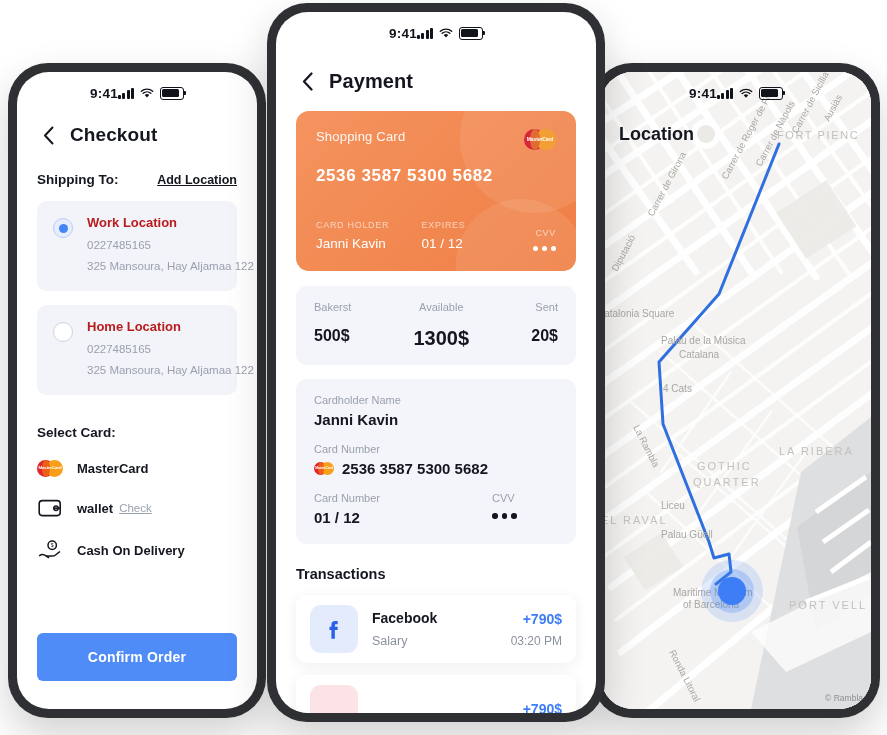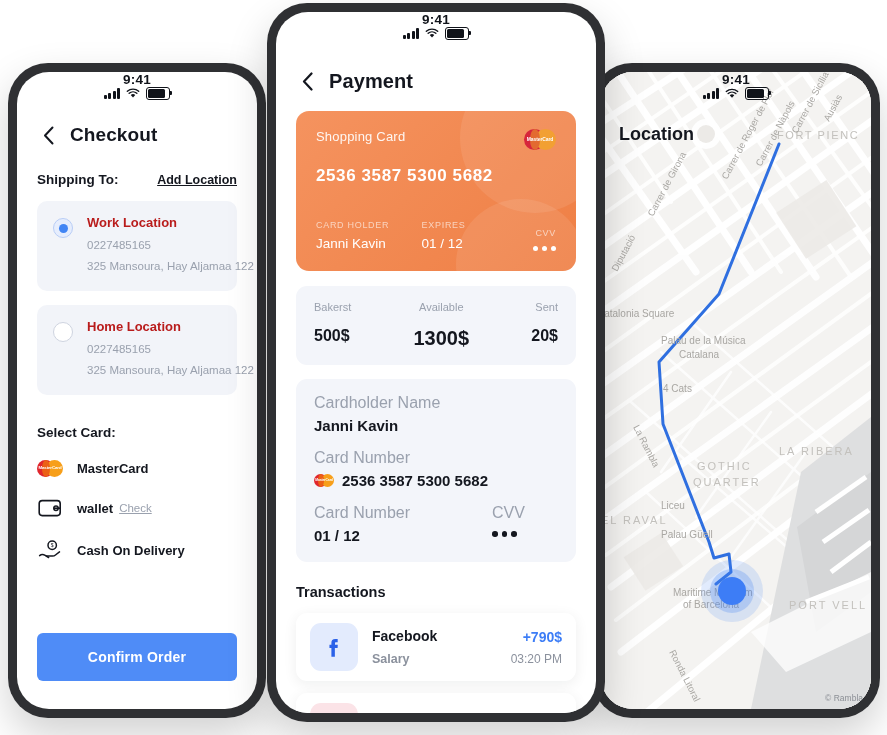--- a/index.html
+++ b/index.html
@@ -29,22 +29,22 @@
     position:relative;
   }
 
   
   #phone-left   {left:8px;  top:63px;  width:258px; height:655px; z-index:1;}
   #phone-right  {left:592px;top:63px;  width:288px; height:655px; z-index:1;}
   #phone-center {left:267px;top:3px;   width:338px; height:719px; z-index:5;}
 
   
   .statusbar{
-    height:42px;display:flex;align-items:center;justify-content:flex-start;
-    padding:0 22px;box-sizing:border-box;flex-direction:column;
+    height:42px;display:flex;align-items:center;justify-content:center;
+    padding:0 22px;box-sizing:border-box;
   }
   .sb-time{font-size:13.5px;font-weight:700;color:#10131a;letter-spacing:.2px;}
   .sb-icons{display:flex;align-items:center;gap:6px;}
   .bars{display:flex;align-items:flex-end;gap:1.6px;height:11px;}
   .bars i{display:block;width:2.8px;background:#10131a;border-radius:1px;}
   .bars i:nth-child(1){height:4px}.bars i:nth-child(2){height:6px}
   .bars i:nth-child(3){height:8.5px}.bars i:nth-child(4){height:11px}
   .wifi{position:relative;width:14px;height:11px;}
   .wifi svg{display:block}
   .batt{width:22px;height:11px;border:1.4px solid #10131a;border-radius:3px;position:relative;}
@@ -113,37 +113,37 @@
     margin-top:15px;background:#f3f5fa;border-radius:11px;padding:15px 18px;
     display:flex;justify-content:space-between;align-items:flex-start;
   }
   .stat{display:flex;flex-direction:column;}
   .stat.c{align-items:center}.stat.r{align-items:flex-end}
   .stat-lab{font-size:11px;color:#9aa1ae;}
   .stat-val{font-size:16px;font-weight:700;color:#14171f;margin-top:14px;}
   .stat-val.big{font-size:20px;}
 
   .detail{margin-top:14px;background:#f3f5fa;border-radius:11px;padding:15px 18px 18px;}
-  .d-lab{font-size:16px;color:#9aa1ae;}
+  .d-lab{font-size:11px;color:#9aa1ae;}
   .d-val{font-size:15px;font-weight:700;color:#14171f;margin-top:5px;}
   .d-gap{margin-top:15px;}
   .d-num{display:flex;align-items:center;gap:8px;margin-top:5px;}
   .d-row{display:flex;justify-content:space-between;align-items:flex-start;margin-top:15px;}
   .dots3{display:flex;gap:4px;margin-top:9px;}
   .dots3 i{width:5.5px;height:5.5px;border-radius:50%;background:#14171f;display:block;}
 
   .tx-title{font-size:14.5px;font-weight:700;color:#14171f;margin-top:22px;}
   .tx{
     margin-top:13px;background:#fff;border-radius:11px;padding:10px 14px;
     display:flex;align-items:center;gap:14px;box-shadow:0 3px 14px rgba(20,23,31,.07);
   }
   .tx-ico{width:48px;height:48px;border-radius:11px;flex:none;display:flex;align-items:center;justify-content:center;}
   .tx-mid{flex:1;min-width:0;}
   .tx-name{font-size:14px;font-weight:700;color:#14171f;}
-  .tx-sub{font-size:12.5px;color:#8b919d;margin-top:8px;font-weight:bold;}
+  .tx-sub{font-size:12.5px;color:#8b919d;margin-top:8px;}
   .tx-right{text-align:right;}
   .tx-amt{font-size:14px;font-weight:700;color:#3d7df6;}
   .tx-time{font-size:12px;color:#8b919d;margin-top:7px;}
 
   
   .map{position:absolute;inset:0;background:#f3f2f0;}
   .map svg{position:absolute;inset:0;width:100%;height:100%;}
   .map-title{
     position:absolute;left:18px;top:52px;font-size:18px;font-weight:700;color:#14171f;z-index:4;
   }

